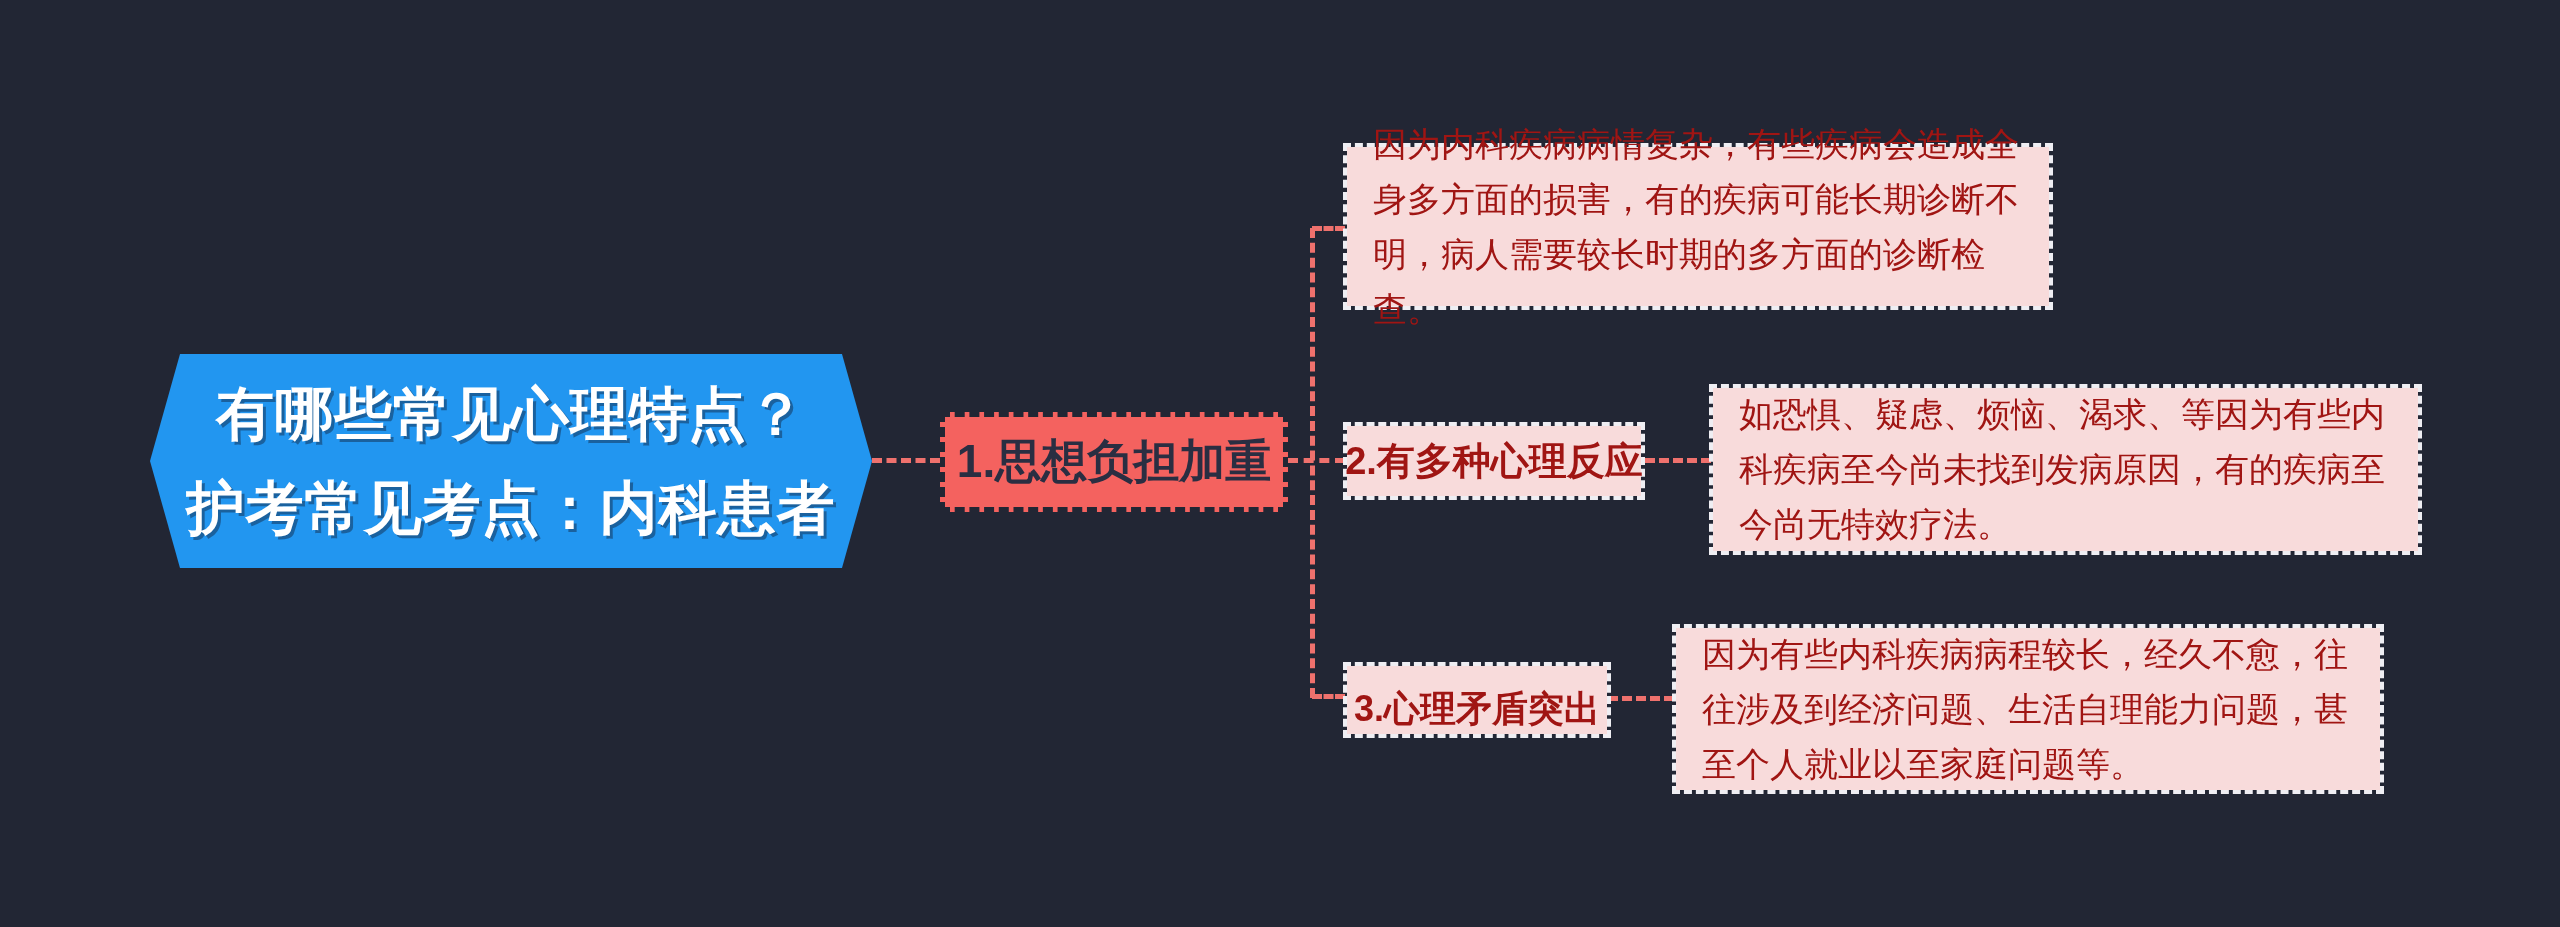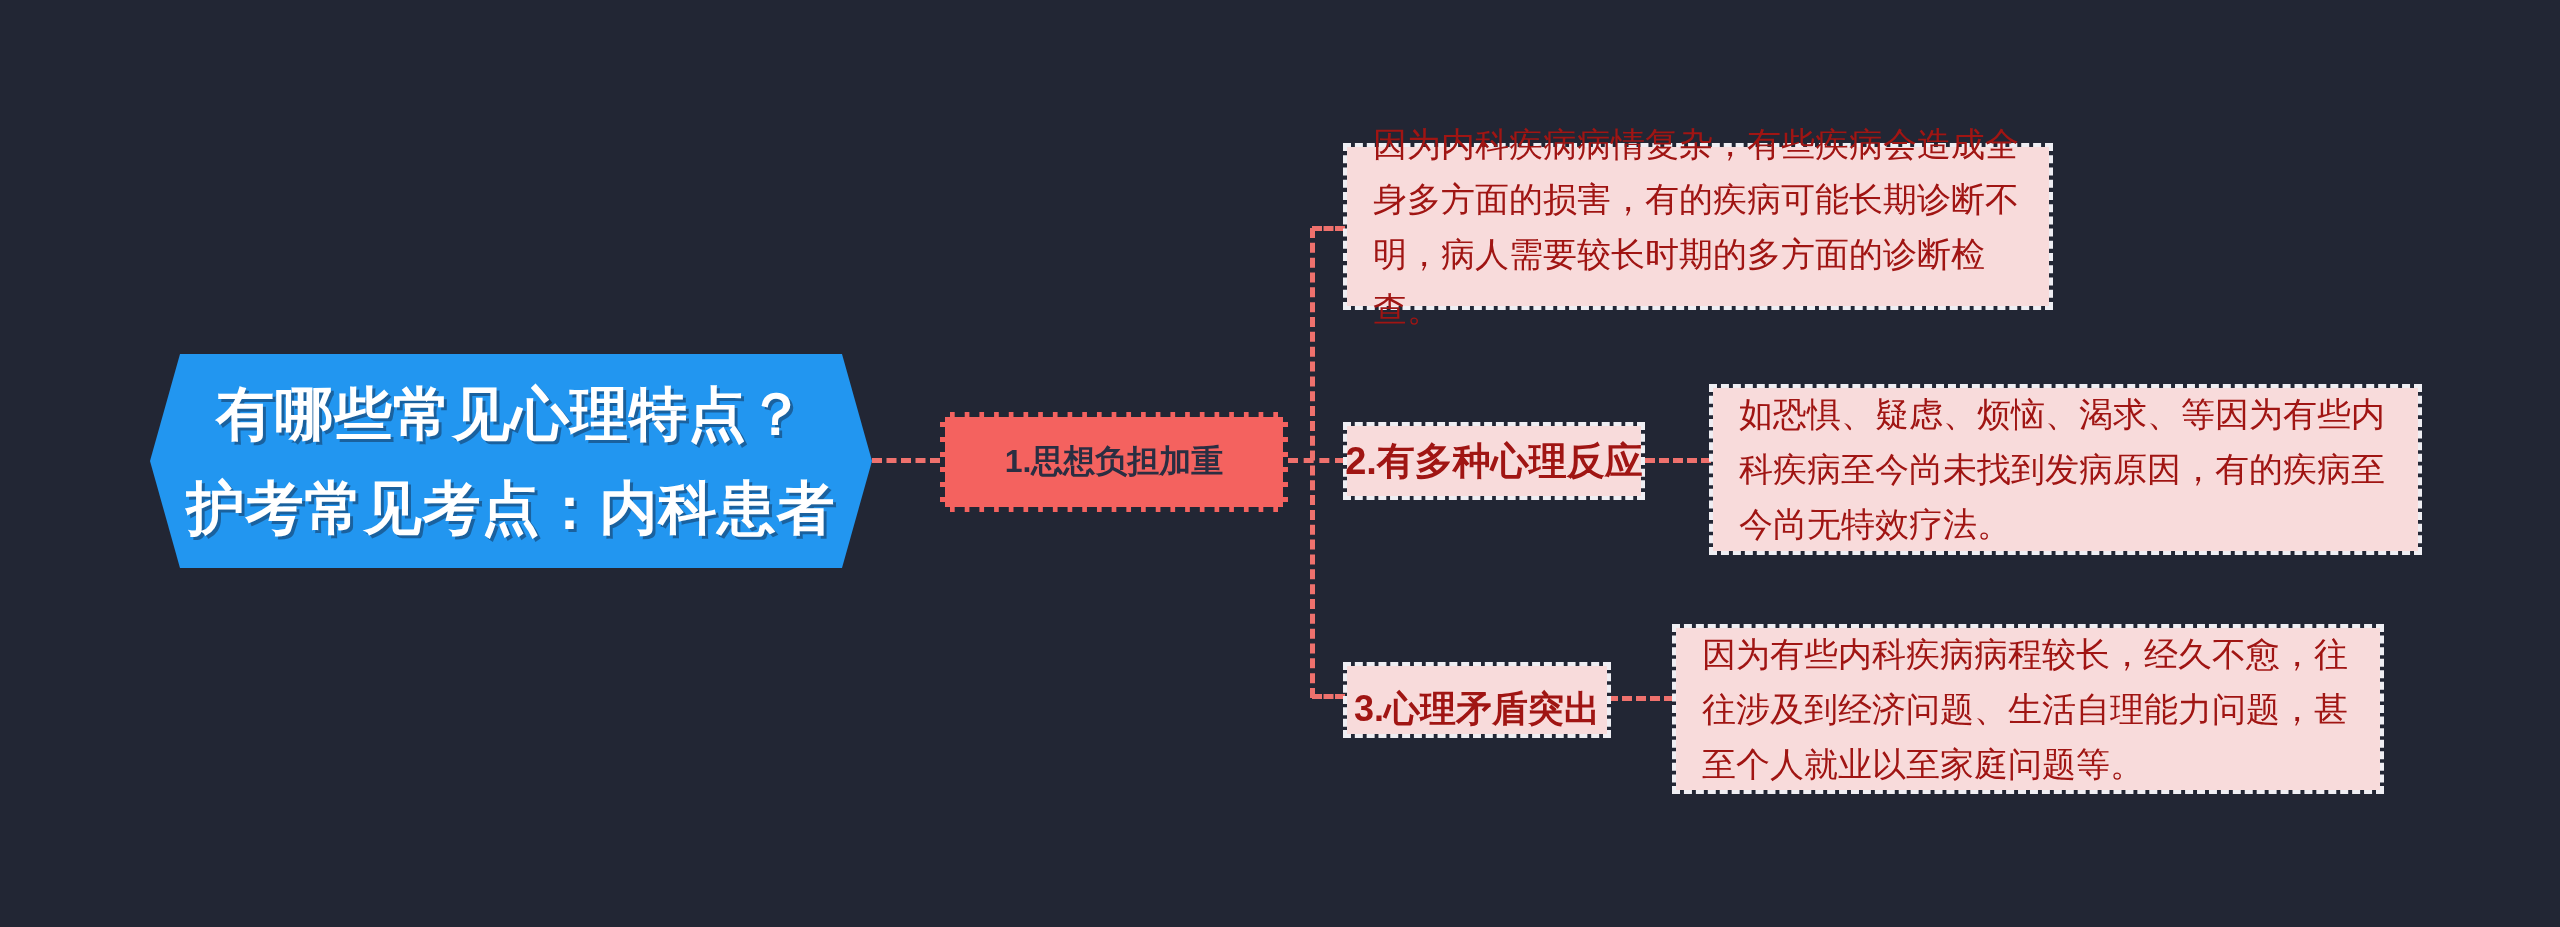--- a/index.html
+++ b/index.html
@@ -17,21 +17,21 @@
     clip-path:polygon(30px 0,calc(100% - 30px) 0,100% 50%,calc(100% - 30px) 100%,30px 100%,0 50%);
     display:flex;flex-direction:column;align-items:center;justify-content:center;
     font-size:58px;line-height:94px;font-weight:bold;letter-spacing:1px;
     text-shadow:3px 3px 0 rgba(15,18,35,.40);text-align:center;cursor:pointer;}
 
   
   .branch-node{position:absolute;left:940px;top:412px;width:348px;height:100px;
     box-sizing:border-box;background:var(--branch-fill);
     border:5px dashed var(--bg);
     color:var(--branch-text);display:flex;align-items:center;justify-content:center;
-    font-size:32px;font-weight:bold;white-space:nowrap;cursor:pointer;}
+    font-size:46px;font-weight:bold;white-space:nowrap;cursor:pointer;}
 
   
   .pinkbox{position:absolute;box-sizing:border-box;background:var(--child-fill);
     background-clip:padding-box;border:4px dashed var(--child-border);
     color:var(--child-text);display:flex;align-items:center;cursor:pointer;}
   .child-node{justify-content:center;font-size:38px;font-weight:bold;white-space:nowrap;}
   .detail-box{font-size:34px;line-height:55px;padding:6px 26px;font-weight:normal;
     word-break:break-all;text-align:left;}
 
   #child2{left:1343px;top:422px;width:302px;height:78px;}

